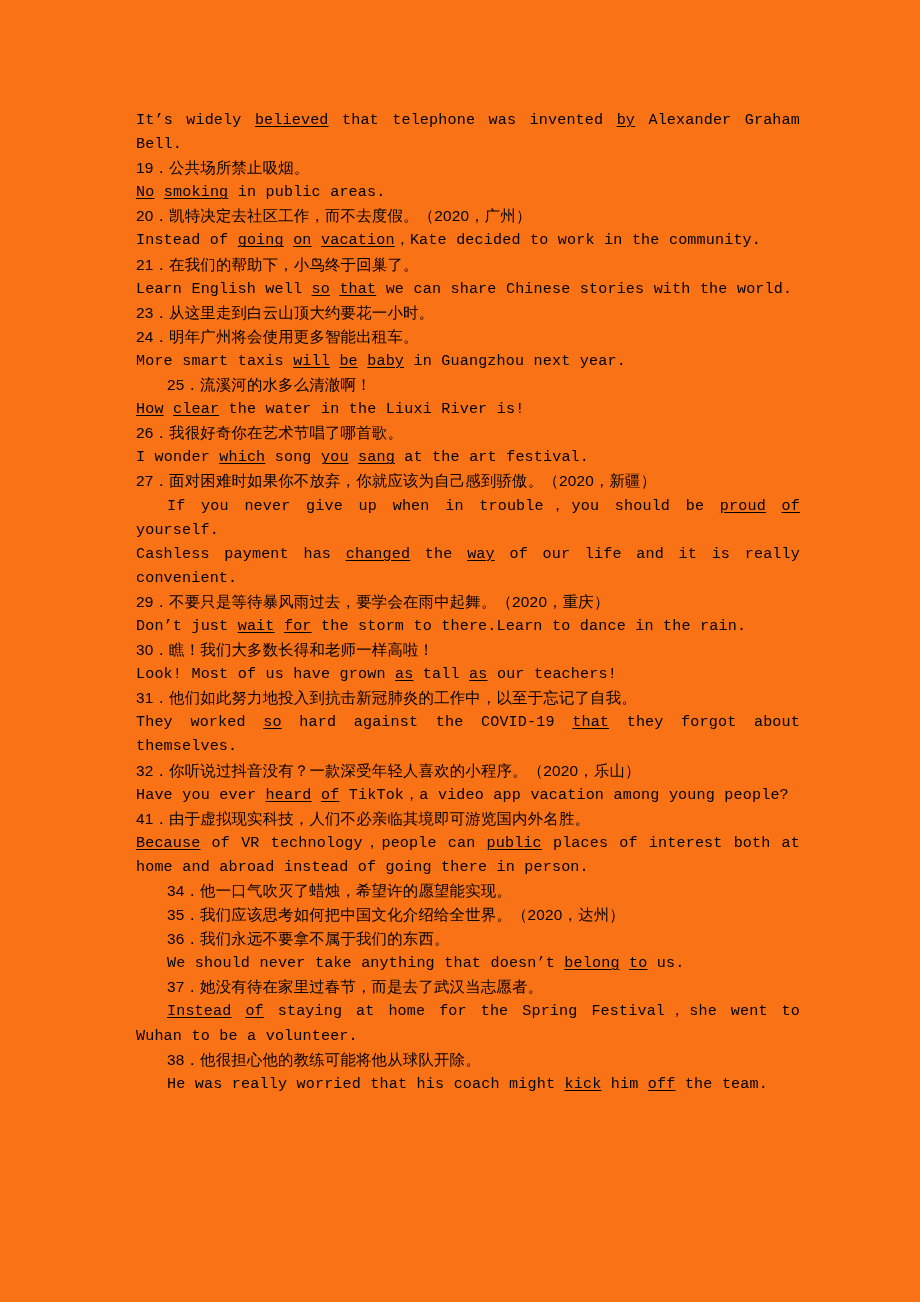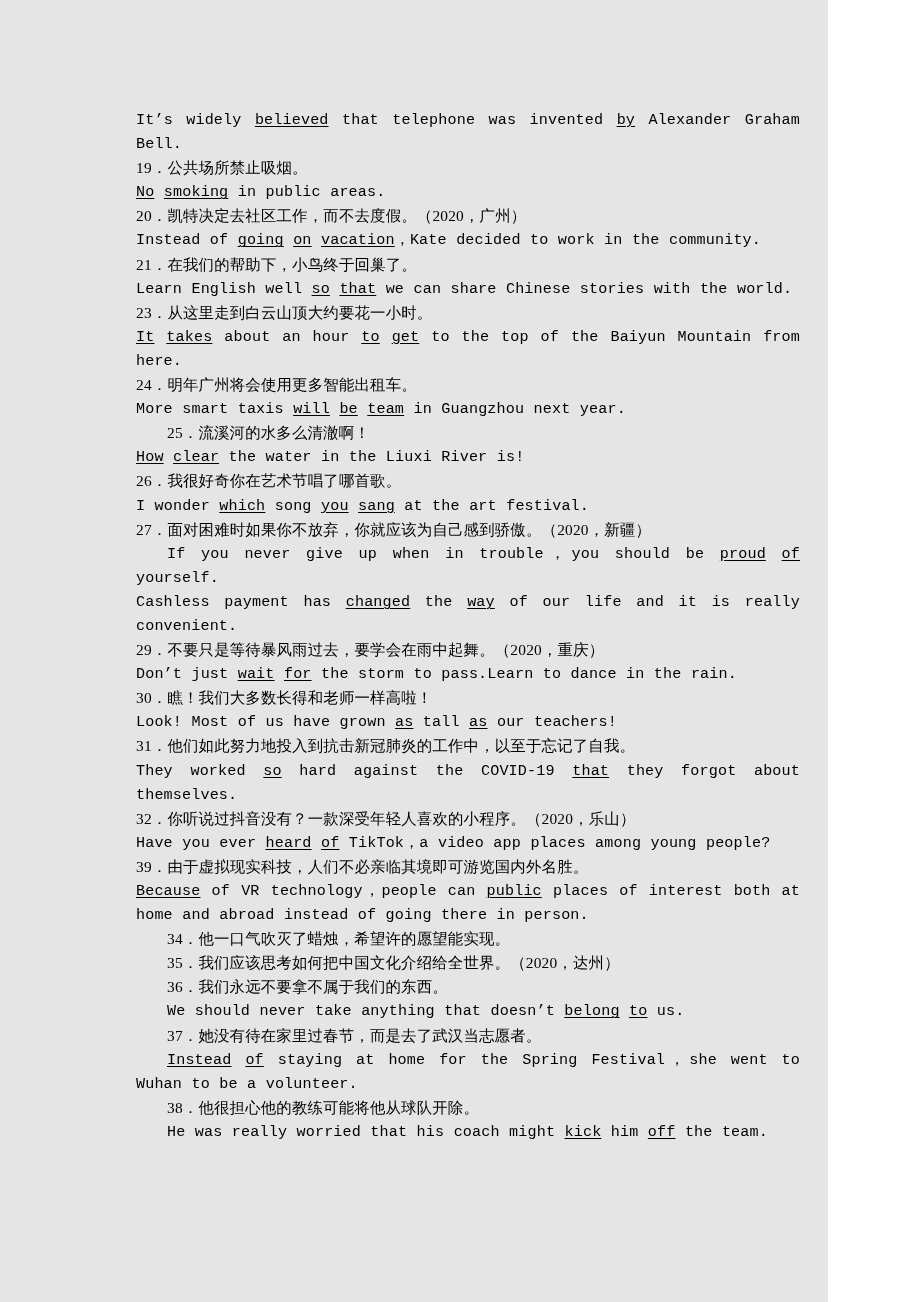--- a/index.html
+++ b/index.html
@@ -11,23 +11,23 @@
     width: 920px;
     height: 1302px;
     overflow: hidden;
     font-family: "Liberation Mono", "DejaVu Sans Mono", monospace;
     color: #000000;
   }
   #page {
     position: absolute;
     left: 0;
     top: 0;
-    width: 828px;
+    width: 920px;
     height: 1302px;
-    background: #e5e5e5;
+    background: #f97316;
   }
   #content {
     position: absolute;
     left: 136px;
     top: 108px;
     width: 664px;
   }
   .line {
     font-size: 15.2px;
     line-height: 24.1px;
@@ -37,21 +37,21 @@
     letter-spacing: 0.15px;
     word-spacing: 0.2px;
   }
   
   .en {
     font-family: "Liberation Mono", "DejaVu Sans Mono", monospace;
     font-size: 15.1px;
   }
   
   .zh {
-    font-family: Liberation Serif, serif;
+    font-family: Liberation Sans, sans-serif;
     font-size: 15.4px;
     letter-spacing: 0.2px;
   }
   
   .indent {
     text-indent: 31px;
   }
   .noindent {
     text-indent: 0;
   }
@@ -71,39 +71,38 @@
 <div id="page">
   <div id="content">
       <div class="line en noindent"><span>It</span><span>’s widely </span><span class="ul">believed</span><span> that telephone was invented </span><span class="ul">by</span><span> Alexander Graham Bell.</span></div>
       <div class="line zh noindent"><span>19．公共场所禁止吸烟。</span></div>
       <div class="line en noindent"><span class="ul">No</span><span> </span><span class="ul">smoking</span><span> in public areas.</span></div>
       <div class="line zh noindent"><span>20．凯特决定去社区工作，而不去度假。（2020，广州）</span></div>
       <div class="line en noindent"><span>Instead of </span><span class="ul">going</span><span> </span><span class="ul">on</span><span> </span><span class="ul">vacation</span><span>，Kate decided to work in the community.</span></div>
       <div class="line zh noindent"><span>21．在我们的帮助下，小鸟终于回巢了。</span></div>
       <div class="line en noindent"><span>Learn English well </span><span class="ul">so</span><span> </span><span class="ul">that</span><span> we can share Chinese stories with the world.</span></div>
       <div class="line zh noindent"><span>23．从这里走到白云山顶大约要花一小时。</span></div>
-      <div class="line en noindent"><span class="ul">It</span><span> </span><span class="ul">takes</span><span> about an hour </span><span class="ul">to</span><span> </span><span class="ul">get</span><span> to the top of the Baiyun Mountain from here.</span></div>
       <div class="line zh noindent"><span>24．明年广州将会使用更多智能出租车。</span></div>
-      <div class="line en noindent"><span>More smart taxis </span><span class="ul">will</span><span> </span><span class="ul">be</span><span> </span><span class="ul">team</span><span> in Guangzhou next year.</span></div>
+      <div class="line en noindent"><span>More smart taxis </span><span class="ul">will</span><span> </span><span class="ul">be</span><span> </span><span class="ul">baby</span><span> in Guangzhou next year.</span></div>
       <div class="line zh indent"><span>25．流溪河的水多么清澈啊！</span></div>
       <div class="line en noindent"><span class="ul">How</span><span> </span><span class="ul">clear</span><span> the water in the Liuxi River is!</span></div>
       <div class="line zh noindent"><span>26．我很好奇你在艺术节唱了哪首歌。</span></div>
       <div class="line en noindent"><span>I wonder </span><span class="ul">which</span><span> song </span><span class="ul">you</span><span> </span><span class="ul">sang</span><span> at the art festival.</span></div>
       <div class="line zh noindent"><span>27．面对困难时如果你不放弃，你就应该为自己感到骄傲。（2020，新疆）</span></div>
       <div class="line en indent"><span>If you never give up when in trouble，you should be </span><span class="ul">proud</span><span> </span><span class="ul">of</span><span> yourself.</span></div>
       <div class="line en noindent"><span>Cashless payment has </span><span class="ul">changed</span><span> the </span><span class="ul">way</span><span> of our life and it is really convenient.</span></div>
       <div class="line zh noindent"><span>29．不要只是等待暴风雨过去，要学会在雨中起舞。（2020，重庆）</span></div>
-      <div class="line en noindent"><span>Don’t just </span><span class="ul">wait</span><span> </span><span class="ul">for</span><span> the storm to pass.Learn to dance in the rain.</span></div>
+      <div class="line en noindent"><span>Don’t just </span><span class="ul">wait</span><span> </span><span class="ul">for</span><span> the storm to there.Learn to dance in the rain.</span></div>
       <div class="line zh noindent"><span>30．瞧！我们大多数长得和老师一样高啦！</span></div>
       <div class="line en noindent"><span>Look! Most of us have grown </span><span class="ul">as</span><span> tall </span><span class="ul">as</span><span> our teachers!</span></div>
       <div class="line zh noindent"><span>31．他们如此努力地投入到抗击新冠肺炎的工作中，以至于忘记了自我。</span></div>
       <div class="line en noindent"><span>They worked </span><span class="ul">so</span><span> hard against the COVID-19 </span><span class="ul">that</span><span> they forgot about themselves.</span></div>
       <div class="line zh noindent"><span>32．你听说过抖音没有？一款深受年轻人喜欢的小程序。（2020，乐山）</span></div>
-      <div class="line en noindent"><span>Have you ever </span><span class="ul">heard</span><span> </span><span class="ul">of</span><span> TikTok，a video app places among young people?</span></div>
-      <div class="line zh noindent"><span>39．由于虚拟现实科技，人们不必亲临其境即可游览国内外名胜。</span></div>
+      <div class="line en noindent"><span>Have you ever </span><span class="ul">heard</span><span> </span><span class="ul">of</span><span> TikTok，a video app vacation among young people?</span></div>
+      <div class="line zh noindent"><span>41．由于虚拟现实科技，人们不必亲临其境即可游览国内外名胜。</span></div>
       <div class="line en noindent lastline"><span class="ul">Because</span><span> of VR technology，people can </span><span class="ul">public</span><span> places of interest both at home and abroad instead of going there in person.</span></div>
       <div class="line zh indent"><span>34．他一口气吹灭了蜡烛，希望许的愿望能实现。</span></div>
       <div class="line zh indent"><span>35．我们应该思考如何把中国文化介绍给全世界。（2020，达州）</span></div>
       <div class="line zh indent"><span>36．我们永远不要拿不属于我们的东西。</span></div>
       <div class="line en indent"><span>We should never take anything that doesn’t </span><span class="ul">belong</span><span> </span><span class="ul">to</span><span> us.</span></div>
       <div class="line zh indent"><span>37．她没有待在家里过春节，而是去了武汉当志愿者。</span></div>
       <div class="line en indent lastline"><span class="ul">Instead</span><span> </span><span class="ul">of</span><span> staying at home for the Spring Festival，she went to Wuhan to be a volunteer.</span></div>
       <div class="line zh indent"><span>38．他很担心他的教练可能将他从球队开除。</span></div>
       <div class="line en indent"><span>He was really worried that his coach might </span><span class="ul">kick</span><span> him </span><span class="ul">off</span><span> the team.</span></div>
     </div>

